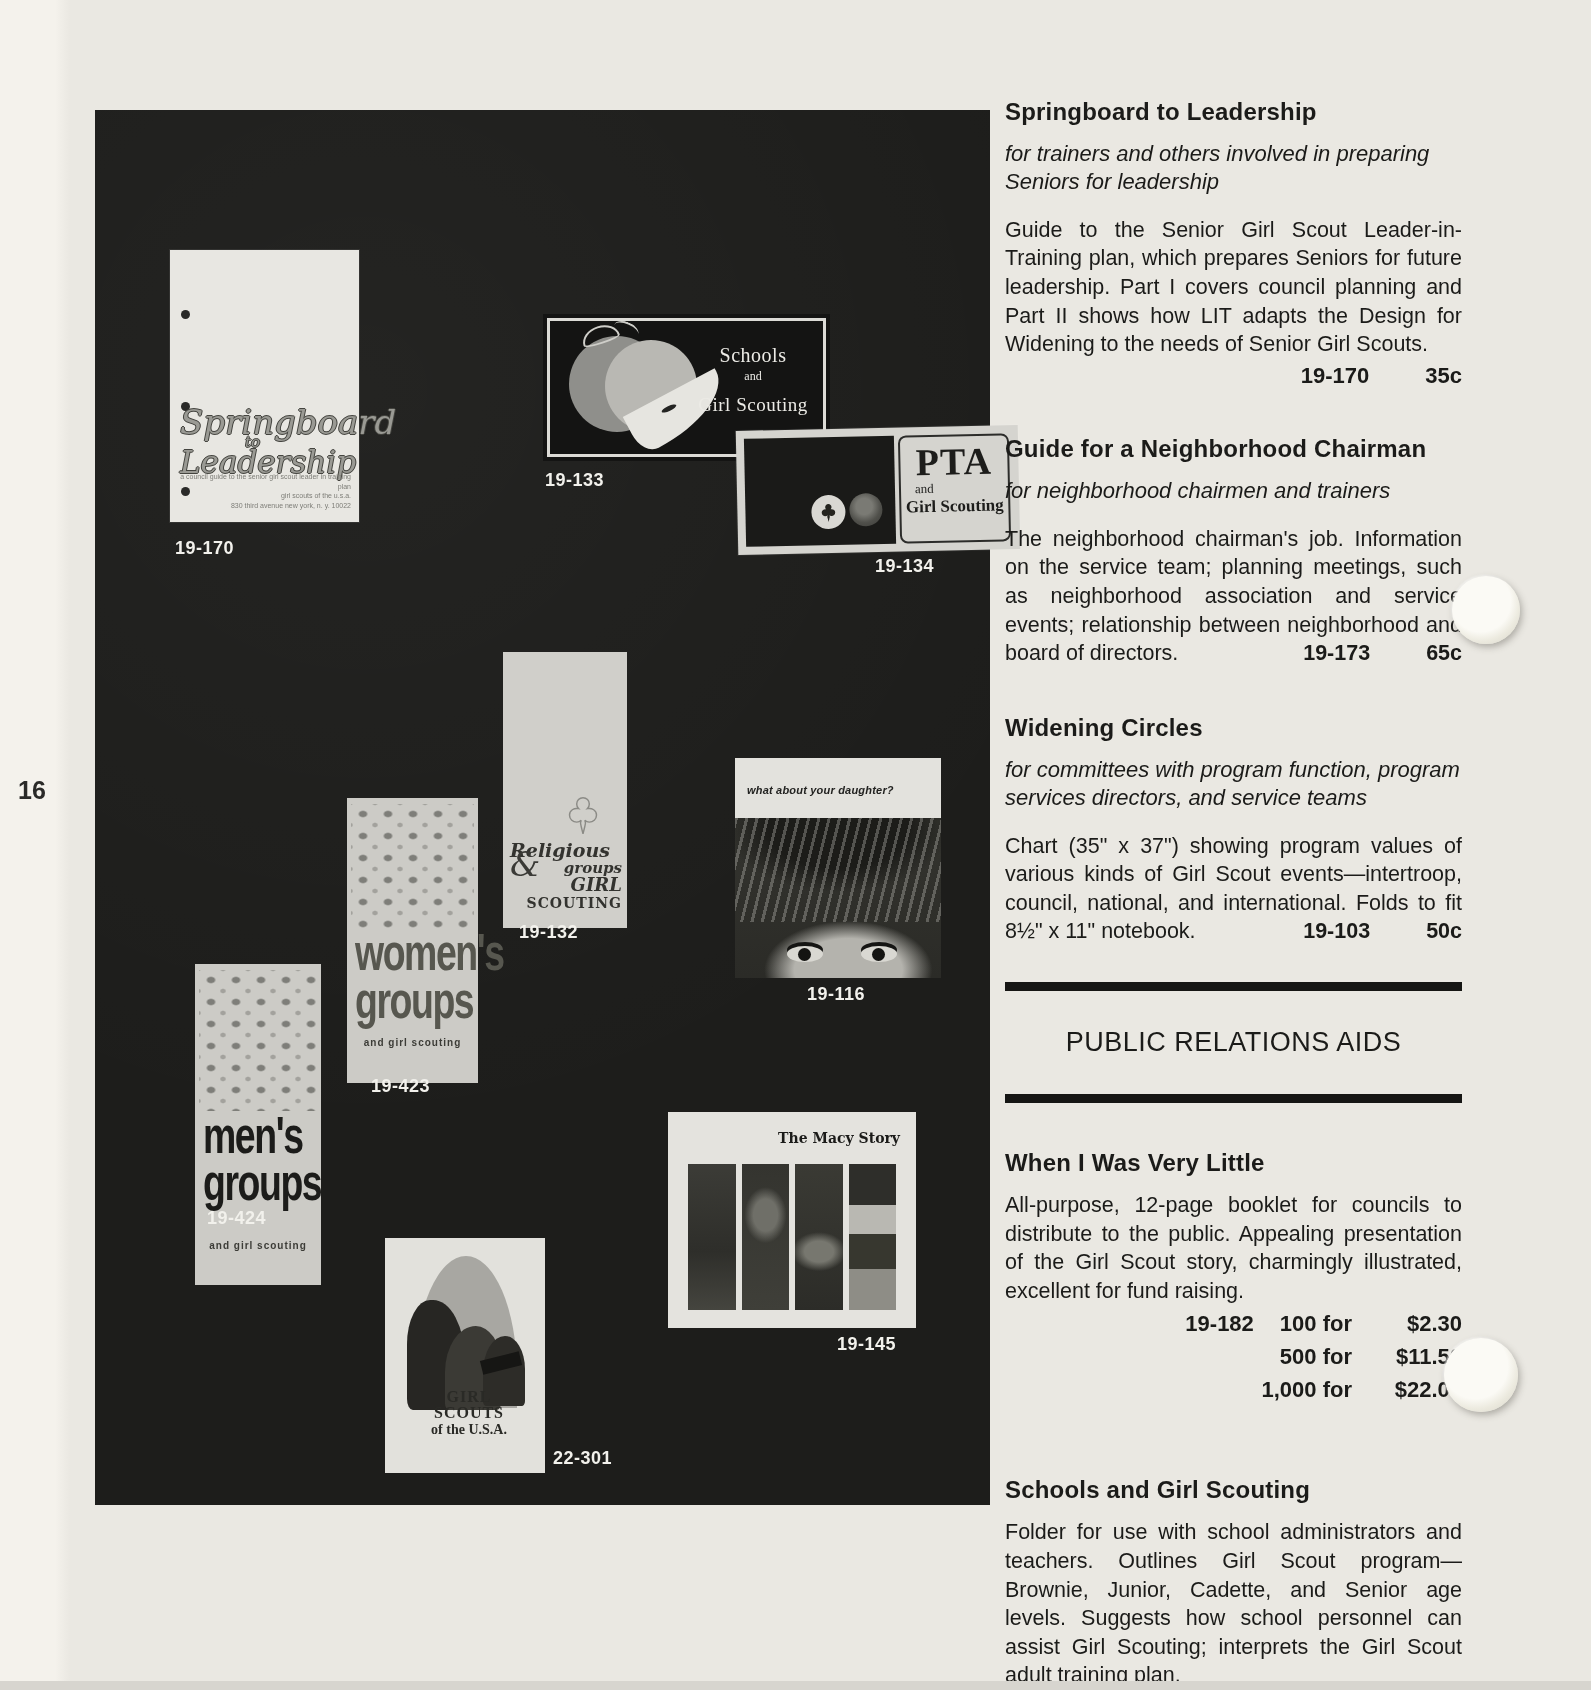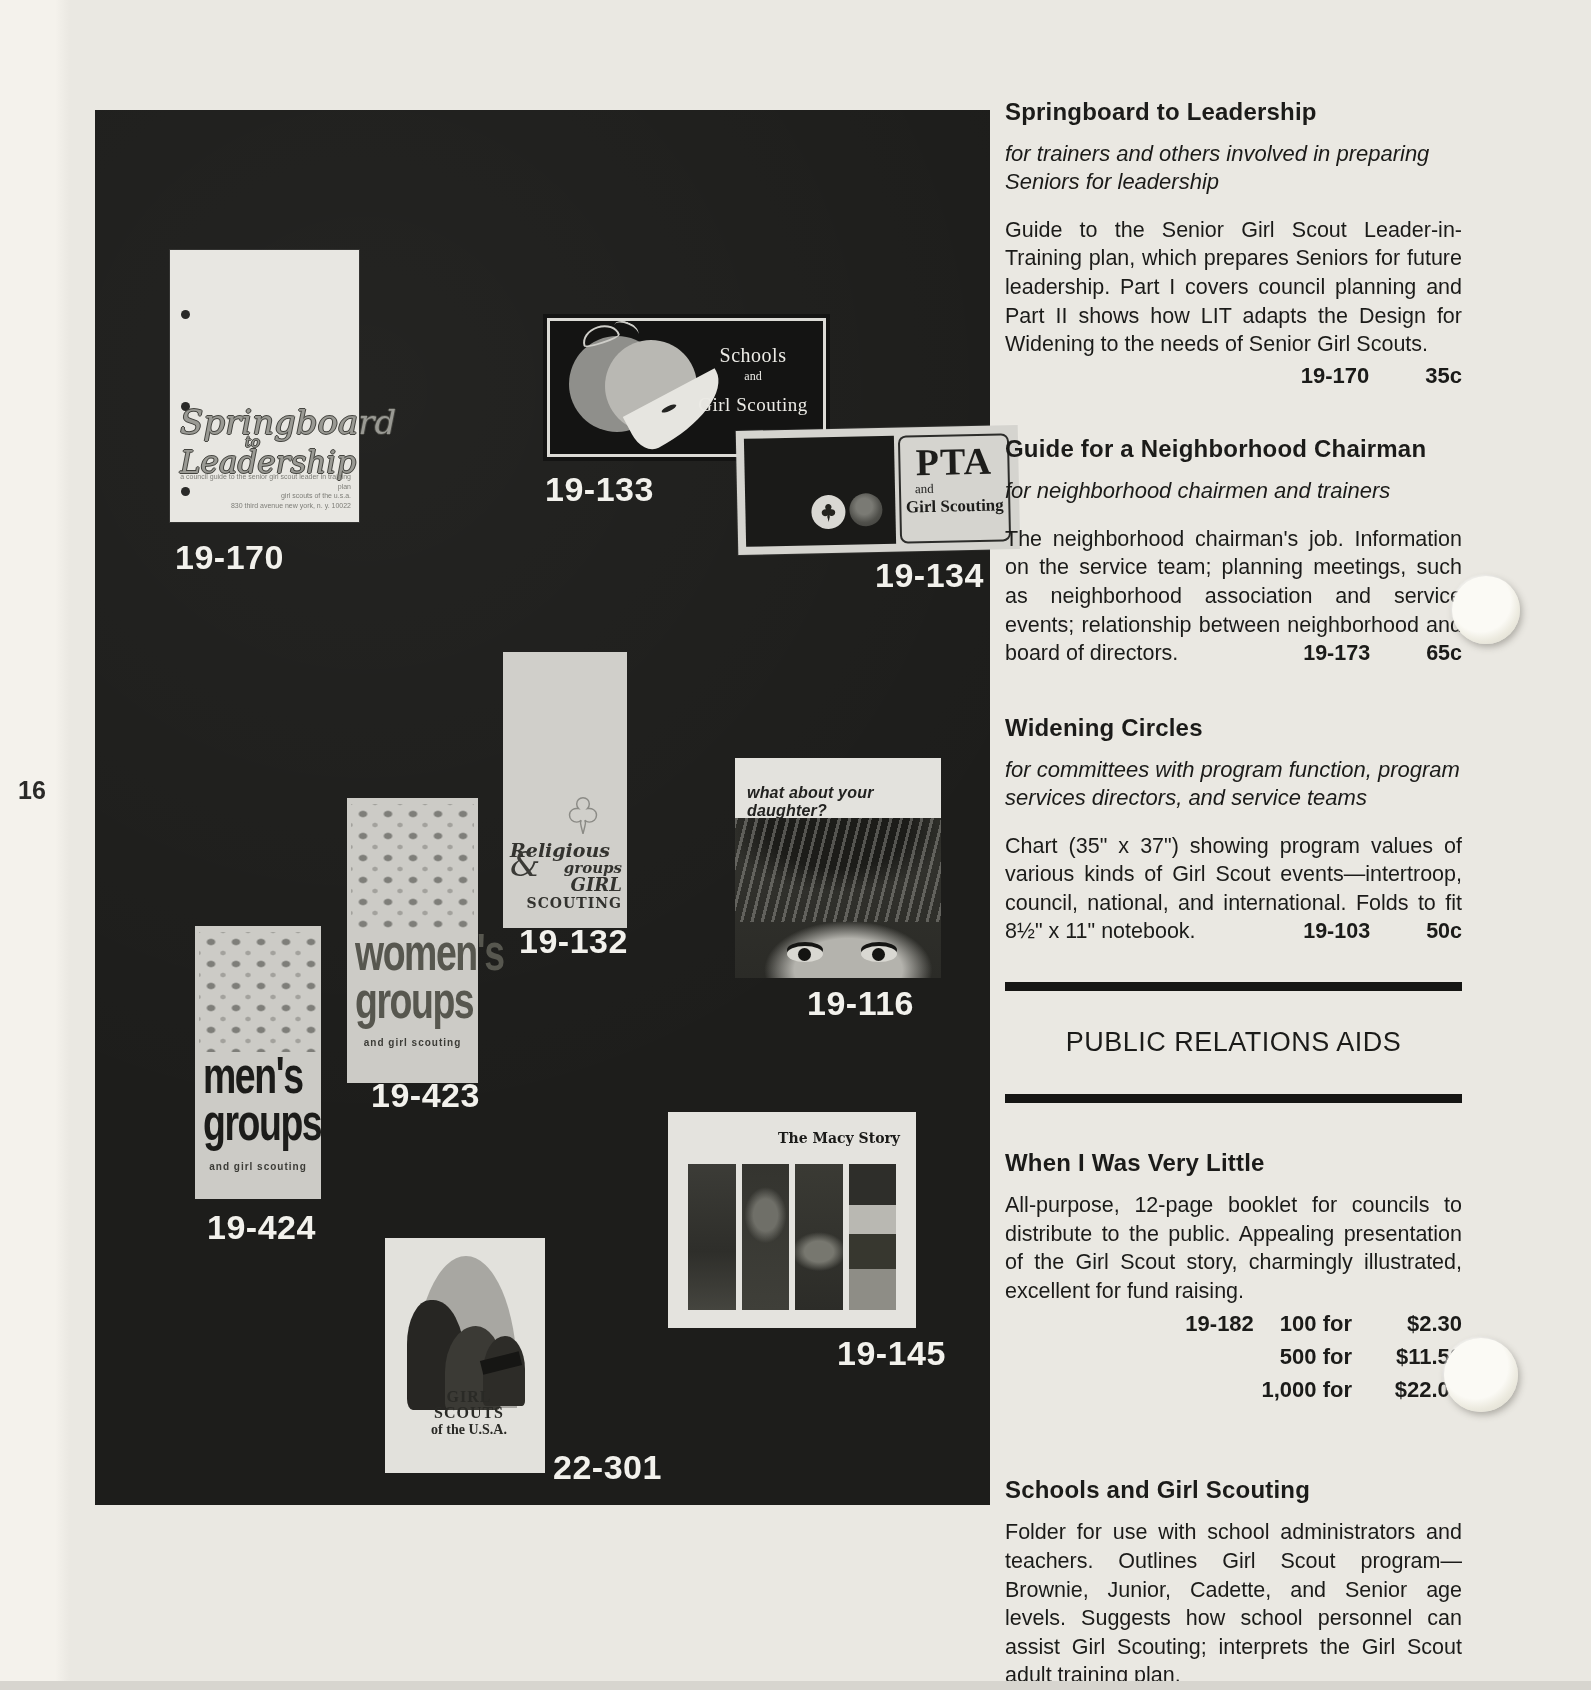--- a/index.html
+++ b/index.html
@@ -7,21 +7,21 @@
     width:1591px;height:1690px;position:relative;overflow:hidden;
     background:linear-gradient(90deg,#f4f2ec 0px,#f4f2ec 55px,#eae8e2 70px,#eae8e2 100%);
     font-family:"Liberation Sans",sans-serif;color:#1b1b19;
   }
   .bottom-edge{position:absolute;left:0;right:0;bottom:0;height:9px;background:#d7d5cf;}
   .page-num{position:absolute;left:18px;top:776px;font-size:25px;font-weight:bold;color:#2a2a28;}
 
   
   .panel{position:absolute;left:95px;top:110px;width:895px;height:1395px;background:#1d1d1b;
          background-image:radial-gradient(circle at 30% 20%, rgba(255,255,255,.03), transparent 60%);}
-  .lbl{position:absolute;color:#f2f1ec;font-weight:bold;font-size:34px;letter-spacing:.5px;}
+  .lbl{position:absolute;color:#f2f1ec;font-weight:bold;font-size:18px;letter-spacing:.5px;}
 
   
   .bk-spring{position:absolute;left:75px;top:140px;width:189px;height:272px;background:#e8e7e2;box-shadow:0 0 0 1px rgba(255,255,255,.08);}
   .bk-spring .hole{position:absolute;left:11px;width:9px;height:9px;border-radius:50%;background:#2a2a28;}
   .bk-spring .script{position:absolute;left:10px;right:8px;bottom:44px;font-family:"DejaVu Serif","Liberation Serif",serif;font-style:italic;color:#9a9a94;
       text-shadow:1px 0 0 #44443f,-1px 0 0 #44443f,0 1px 0 #44443f,0 -1px 0 #44443f;}
   .bk-spring .s1{font-size:34px;line-height:.9;}
   .bk-spring .s2{font-size:15px;text-align:center;margin-right:26px;line-height:.6;}
   .bk-spring .s3{font-size:31px;text-align:right;margin-right:13px;line-height:1;}
   .bk-spring .cap{position:absolute;right:8px;bottom:12px;font-size:7px;line-height:1.35;color:#7d7d77;text-align:right;font-family:"Liberation Sans",sans-serif;}
@@ -56,36 +56,36 @@
   .bk-rel .emblem{position:absolute;left:62px;top:142px;}
   .bk-rel .txt{position:absolute;left:7px;right:5px;bottom:16px;color:#33332f;font-family:"DejaVu Serif","Liberation Serif",serif;}
   .bk-rel .r1{font-style:italic;font-weight:bold;font-size:19px;line-height:1;}
   .bk-rel .r2{font-style:italic;font-weight:bold;font-size:15px;text-align:right;line-height:1.1;}
   .bk-rel .ramp{position:absolute;left:0px;bottom:28px;font-size:34px;font-style:italic;color:#3a3a36;}
   .bk-rel .r3{font-weight:bold;font-style:italic;font-size:18px;text-align:right;line-height:1.05;}
   .bk-rel .r4{font-weight:bold;font-size:14px;text-align:right;letter-spacing:1px;line-height:1.2;}
 
   
   .bk-dau{position:absolute;left:640px;top:648px;width:206px;height:220px;background:#e3e2dd;}
-  .bk-dau .title{position:absolute;left:12px;top:26px;right:8px;font-size:16px;font-weight:bold;font-style:italic;color:#222220;letter-spacing:.2px;}
+  .bk-dau .title{position:absolute;left:12px;top:26px;right:8px;font-size:11px;font-weight:bold;font-style:italic;color:#222220;letter-spacing:.2px;}
   .bk-dau .photo{position:absolute;left:0;right:0;top:60px;bottom:0;overflow:hidden;
       background:
         radial-gradient(ellipse 120px 70px at 55% 95%, #b4b3ad 0 45%, transparent 70%),
         linear-gradient(#34342f,#2b2b27);}
   .bk-dau .hair{position:absolute;inset:0 0 35% 0;
       background:repeating-linear-gradient(104deg, rgba(214,213,207,.30) 0 3px, transparent 3px 10px),
                  radial-gradient(ellipse 140px 80px at 50% 10%, #1c1c19 0 50%, transparent 80%);}
   .bk-dau .eye{position:absolute;bottom:16px;width:36px;height:16px;border-radius:50%;background:#d9d8d2;overflow:hidden;box-shadow:0 -4px 0 #151513;}
   .bk-dau .eye::after{content:"";position:absolute;left:11px;top:2px;width:13px;height:13px;border-radius:50%;background:#141412;}
   .bk-dau .e1{left:52px;} .bk-dau .e2{left:126px;}
 
   
   .bk-grp{position:absolute;background:#cccbc6;}
   .bk-wom{left:252px;top:688px;width:131px;height:285px;}
-  .bk-men{left:100px;top:816px;width:126px;height:273px;}
+  .bk-men{left:100px;top:854px;width:126px;height:321px;}
   .bk-grp .pattern{position:absolute;left:4px;right:4px;top:6px;height:44%;
       background-image:
         radial-gradient(ellipse 8px 6px at 12px 10px, #7e7e79 40%, transparent 65%),
         radial-gradient(ellipse 5px 4px at 12px 10px, #a3a29d 40%, transparent 70%);
       background-size:25px 22px,25px 22px;background-position:0 0,12px 11px;}
   .bk-grp .gtitle{position:absolute;left:8px;top:46%;font-weight:bold;letter-spacing:-2px;line-height:.92;transform:scaleX(.72);transform-origin:left top;}
   .bk-wom .gtitle{font-size:52px;color:#57574f;}
   .bk-men .gtitle{font-size:52px;color:#1c1c1a;}
   .bk-grp .gtag{position:absolute;left:0;right:0;font-size:10px;font-weight:bold;text-align:center;letter-spacing:1px;color:#3c3c37;}
   .bk-wom .gtag{top:84%;} .bk-men .gtag{top:86%;}

